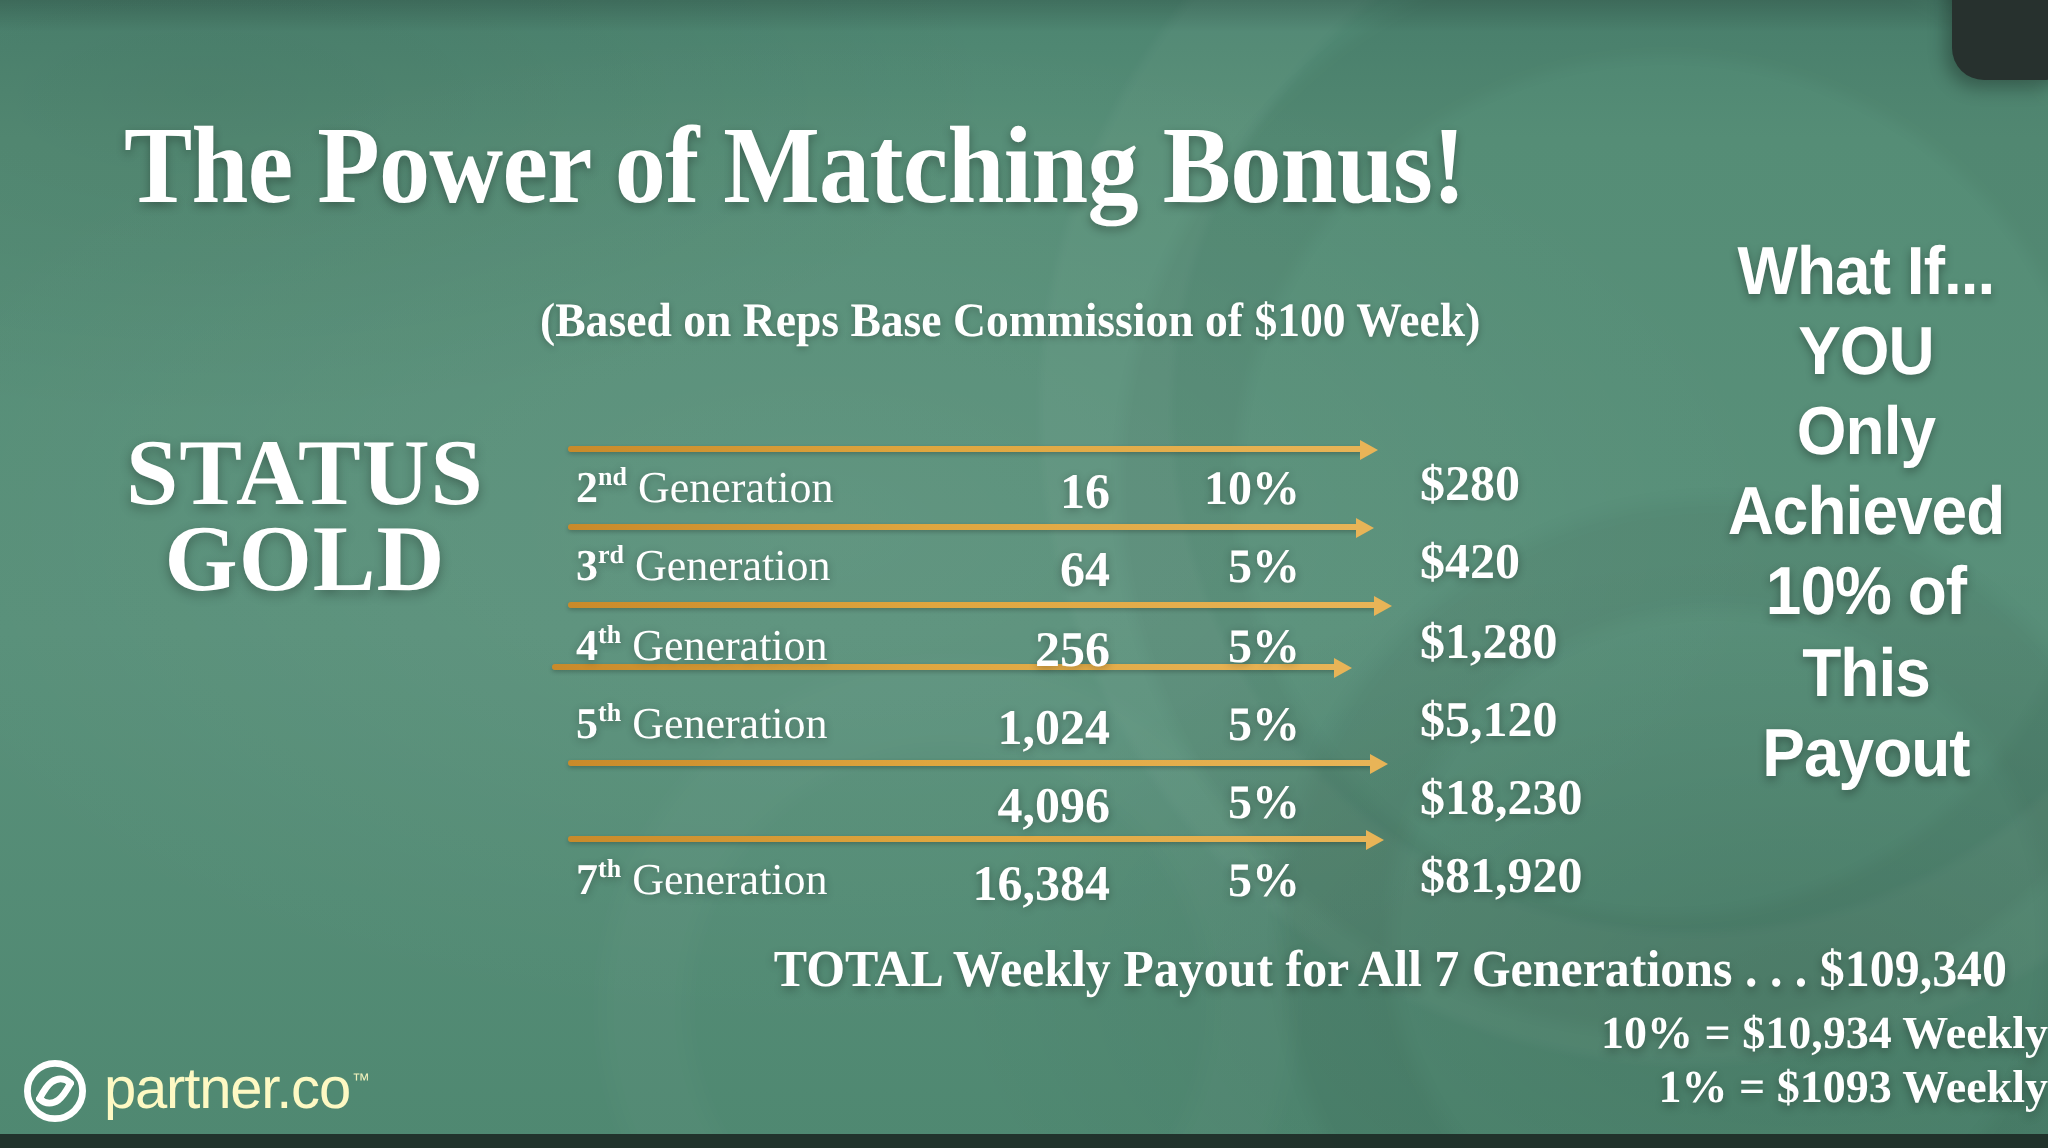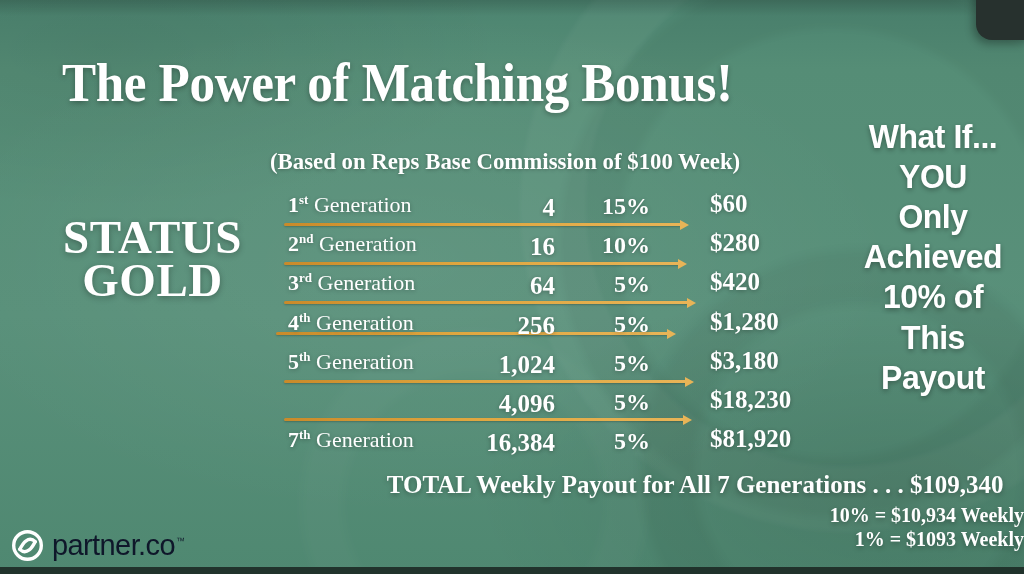--- a/index.html
+++ b/index.html
@@ -221,40 +221,40 @@
     font-weight: bold;
     text-shadow: 0 2px 5px rgba(0,0,0,0.30);
   }
   .totals .l1 {
     font-size: 26px;
     transform: scaleX(0.96);
     display: block;
     margin-bottom: 4px;
   }
   .totals .l2, .totals .l3 {
-    font-size: 20px;
+    font-size: 23px;
     display: block;
     margin-bottom: 1px;
   }
 
   
   .logo {
     position: absolute;
     left: 12px; bottom: 12px;
     display: flex;
     align-items: center;
     gap: 9px;
   }
   .logo-mark { width: 31px; height: 31px; display: block; }
   .logo-word {
     font-family: "Liberation Sans", "DejaVu Sans", sans-serif;
     font-size: 29px;
     font-weight: normal;
     letter-spacing: -0.6px;
-    color: #0f172a;
+    color: #fef9c3;
     position: relative;
   }
   .logo-tm {
     font-family: "Liberation Sans", "DejaVu Sans", sans-serif;
     font-size: 9px;
     vertical-align: super;
     margin-left: 1px;
     opacity: .9;
   }
 </style>
@@ -293,26 +293,20 @@
 
   <div class="table">
 
     <div class="arrow" style="left:14px;  top:37px;  width:398px;"></div>
     <div class="arrow" style="left:14px;  top:76px;  width:396px;"></div>
     <div class="arrow" style="left:14px;  top:115px; width:405px;"></div>
     <div class="arrow" style="left:6px;   top:146px; width:393px;"></div>
     <div class="arrow" style="left:14px;  top:194px; width:403px;"></div>
     <div class="arrow" style="left:14px;  top:232px; width:401px;"></div>
 
-    <div class="row" style="top:6px;">
-      <span class="c-gen"><b>1</b><sup>st</sup> <span>Generation</span></span>
-      <span class="c-count">4</span>
-      <span class="c-pct">15%</span>
-      <span class="c-amt">$60</span>
-    </div>
 
     <div class="row" style="top:45px;">
       <span class="c-gen"><b>2</b><sup>nd</sup> <span>Generation</span></span>
       <span class="c-count">16</span>
       <span class="c-pct">10%</span>
       <span class="c-amt">$280</span>
     </div>
 
     <div class="row" style="top:84px;">
       <span class="c-gen"><b>3</b><sup>rd</sup> <span>Generation</span></span>
@@ -325,21 +319,21 @@
       <span class="c-gen"><b>4</b><sup>th</sup> <span>Generation</span></span>
       <span class="c-count">256</span>
       <span class="c-pct">5%</span>
       <span class="c-amt">$1,280</span>
     </div>
 
     <div class="row" style="top:163px;">
       <span class="c-gen"><b>5</b><sup>th</sup> <span>Generation</span></span>
       <span class="c-count">1,024</span>
       <span class="c-pct">5%</span>
-      <span class="c-amt">$3,180</span>
+      <span class="c-amt">$5,120</span>
     </div>
 
     <div class="row" style="top:202px;">
       <span class="c-count">4,096</span>
       <span class="c-pct">5%</span>
       <span class="c-amt">$18,230</span>
     </div>
 
     <div class="row" style="top:241px;">
       <span class="c-gen"><b>7</b><sup>th</sup> <span>Generation</span></span>

